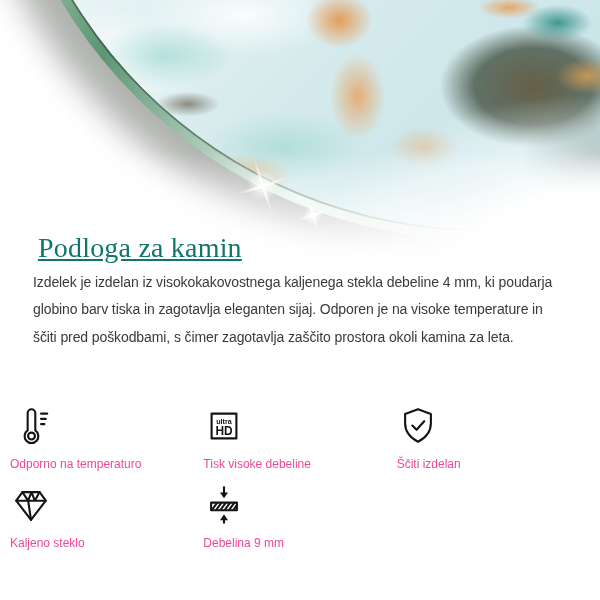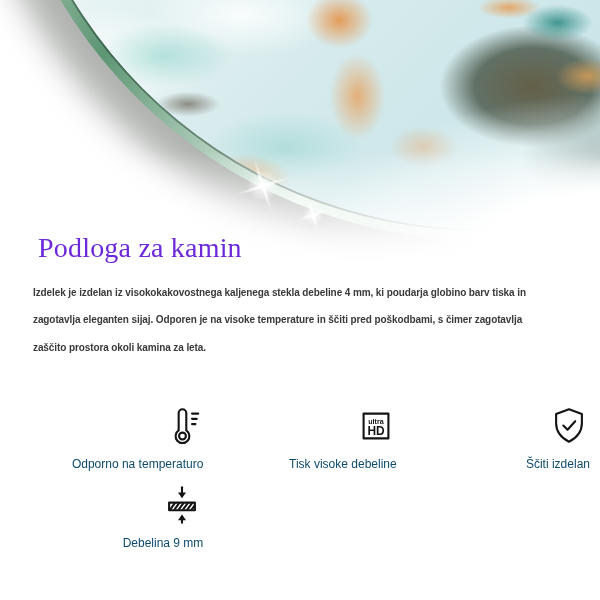--- a/index.html
+++ b/index.html
@@ -107,61 +107,61 @@
     width: 527px;
     z-index: 5;
   }
   .product-title {
     margin: 0;
     padding-left: 5px;
     font-family: "Liberation Serif", "DejaVu Serif", serif;
     font-weight: 400;
     font-size: 28px;
     line-height: 28.5px;
-    color: #6d28d9;
+    color: #0f766e;
     letter-spacing: 0.2px;
+    text-decoration: underline;
   }
   .product-title span { display: block; }
   .product-description {
-    margin: 16px 0 0 0;
+    margin: 6px 0 0 0;
     width: 524px;
-    font-size: 10px;
+    font-size: 14px;
     line-height: 27.5px;
     letter-spacing: -0.1px;
     color: #3a3a3a;
-    font-weight: bold;
   }
 
   
   .features-grid {
     position: absolute;
     left: 10px; top: 403px;
     width: 580px;
     display: grid;
     grid-template-columns: repeat(3, 1fr);
     row-gap: 11px;
     z-index: 5;
   }
   .feature-item {
     display: flex;
     flex-direction: column;
-    align-items: flex-end;
+    align-items: flex-start;
     text-align: center;
   }
   .feature-icon-wrap {
     height: 46px;
     display: flex;
     align-items: center;
     justify-content: center;
   }
   .feature-icon-wrap svg { display: block; }
   .feature-label {
     margin-top: 8px;
     font-size: 12px;
-    color: #0c4a6e;
+    color: #ec4899;
   }
   .icon-stroke { fill: none; stroke: #141414; stroke-width: 2.2; stroke-linecap: round; stroke-linejoin: round; }
   .icon-stroke-thick { fill: none; stroke: #141414; stroke-width: 3.2; stroke-linecap: butt; }
   .icon-fill { fill: #141414; stroke: none; }
   .icon-text { fill: #141414; font-family: "Liberation Sans", sans-serif; text-anchor: middle; }
 </style>
 </head>
 <body>
 
 <div class="page">
@@ -219,20 +219,29 @@
     <div class="feature-item">
       <span class="feature-icon-wrap">
         <svg width="42" height="42" viewBox="0 0 44 44">
           <path class="icon-stroke" d="M22 4.5 L35.5 9.5 V19 c0 9.5 -6 15.5 -13.5 19.5 C14.5 34.5 8.5 28.5 8.5 19 V9.5 Z"></path>
           <path class="icon-stroke" d="M16 21.5 l4.5 4.5 l8 -9"></path>
         </svg>
       </span>
       <span class="feature-label">Ščiti izdelan</span>
     </div>
 
+    <div class="feature-item">
+      <span class="feature-icon-wrap">
+        <svg width="42" height="42" viewBox="0 0 44 44">
+          <path class="icon-stroke" stroke-width="2" d="M13 8.5 h18 l6.5 9 L22 37.5 L6.5 17.5 Z"></path>
+          <path class="icon-stroke" stroke-width="1.8" d="M6.5 17.5 H37.5 M13 8.5 L19 17.5 M22.5 8.5 L19 17.5 M22.5 8.5 L26 17.5 M31 8.5 L26 17.5 M19 17.5 L22 37.5"></path>
+        </svg>
+      </span>
+      <span class="feature-label">Kaljeno steklo</span>
+    </div>
 
 
     <div class="feature-item">
       <span class="feature-icon-wrap">
         <svg width="42" height="42" viewBox="0 0 44 44">
           <defs>
             <clipPath id="barClip">
                 <rect x="9" y="20" width="26" height="7"></rect>
               </clipPath>
           </defs>

